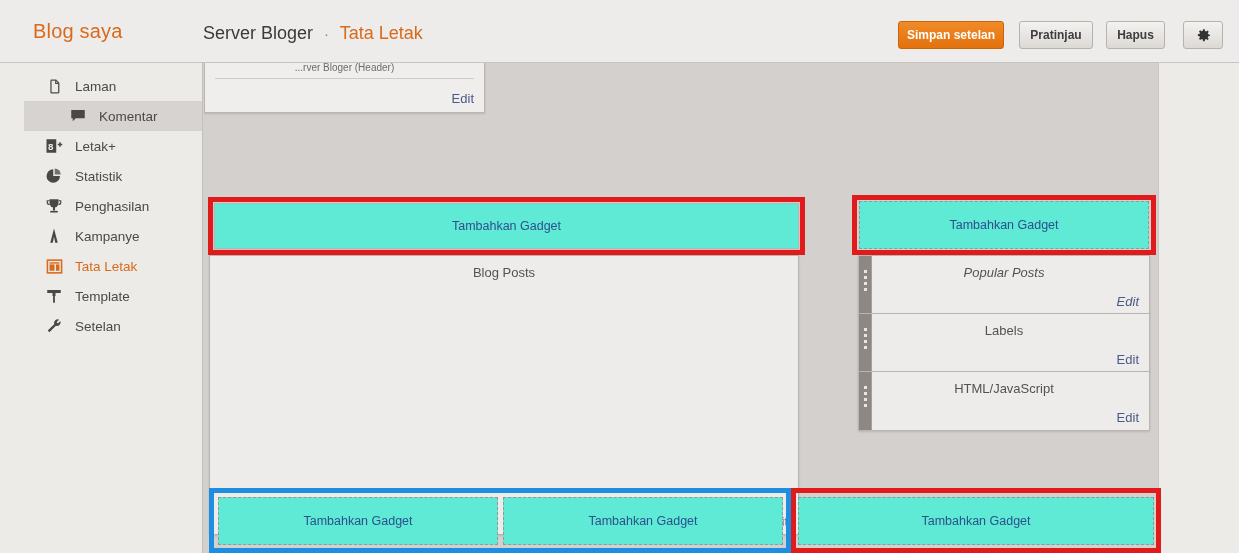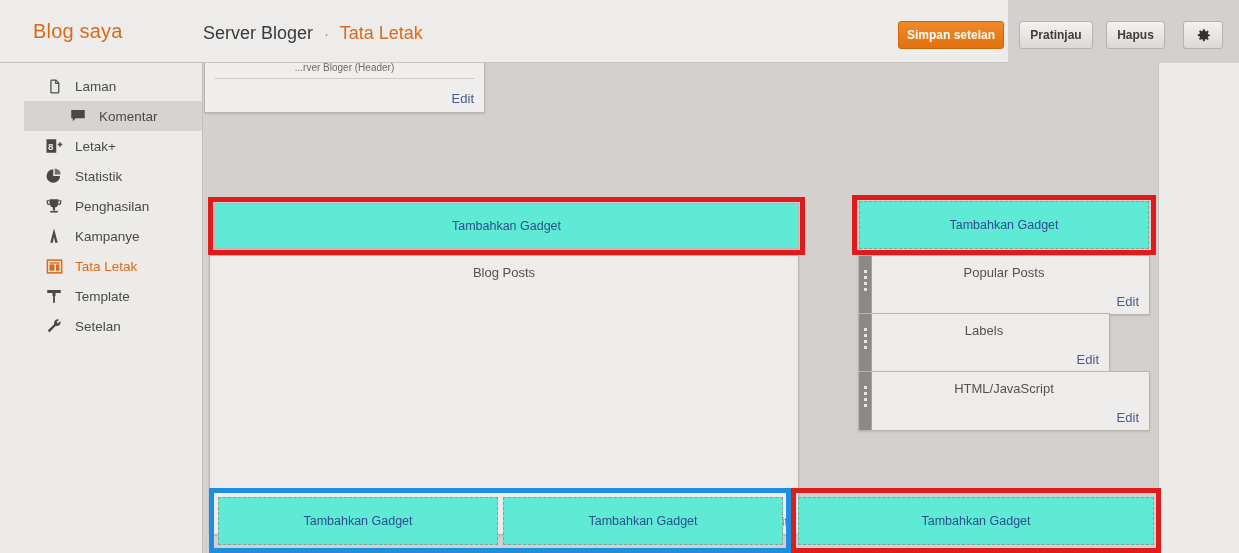--- a/index.html
+++ b/index.html
@@ -16,21 +16,21 @@
     position: relative;
     width: 1239px;
     height: 553px;
     background: #d4d0cd;
   }
 
   
   .topbar {
     position: absolute;
     left: 0; top: 0;
-    width: 1008px;
+    width: 1239px;
     height: 63px;
     background: #eeecea;
     border-bottom: 1px solid #c8c4c0;
   }
   .topbar-inner {
     position: relative;
     width: 100%;
     height: 62px;
   }
 
@@ -367,32 +367,32 @@
     <div class="gadget" style="left:5px; top:192px; width:590px; height:280px;">
       <div class="gadget-title">Blog Posts</div>
       <div class="gadget-edit">Edit</div>
     </div>
 
     <div class="addslot" style="left:655px; top:138px; width:290px; height:48px;">
       <span>Tambahkan Gadget</span>
     </div>
     <div class="anno anno-red" style="left:648px; top:132px; width:304px; height:60px;"></div>
 
-    <div class="gadget" style="left:654px; top:192px; width:292px; height:60px;">
+    <div class="gadget" style="left:654px; top:192px; width:292px; height:60px;font-style:italic;">
       <div class="drag-handle">
         <i></i>
           <i></i>
           <i></i>
           <i></i>
       </div>
       <div class="gadget-title">Popular Posts</div>
       <div class="gadget-edit">Edit</div>
     </div>
 
-    <div class="gadget" style="left:654px; top:250px; width:252px; height:60px;">
+    <div class="gadget" style="left:654px; top:250px; width:292px; height:60px;">
       <div class="drag-handle">
         <i></i>
           <i></i>
           <i></i>
           <i></i>
       </div>
       <div class="gadget-title">Labels</div>
       <div class="gadget-edit">Edit</div>
     </div>
 

